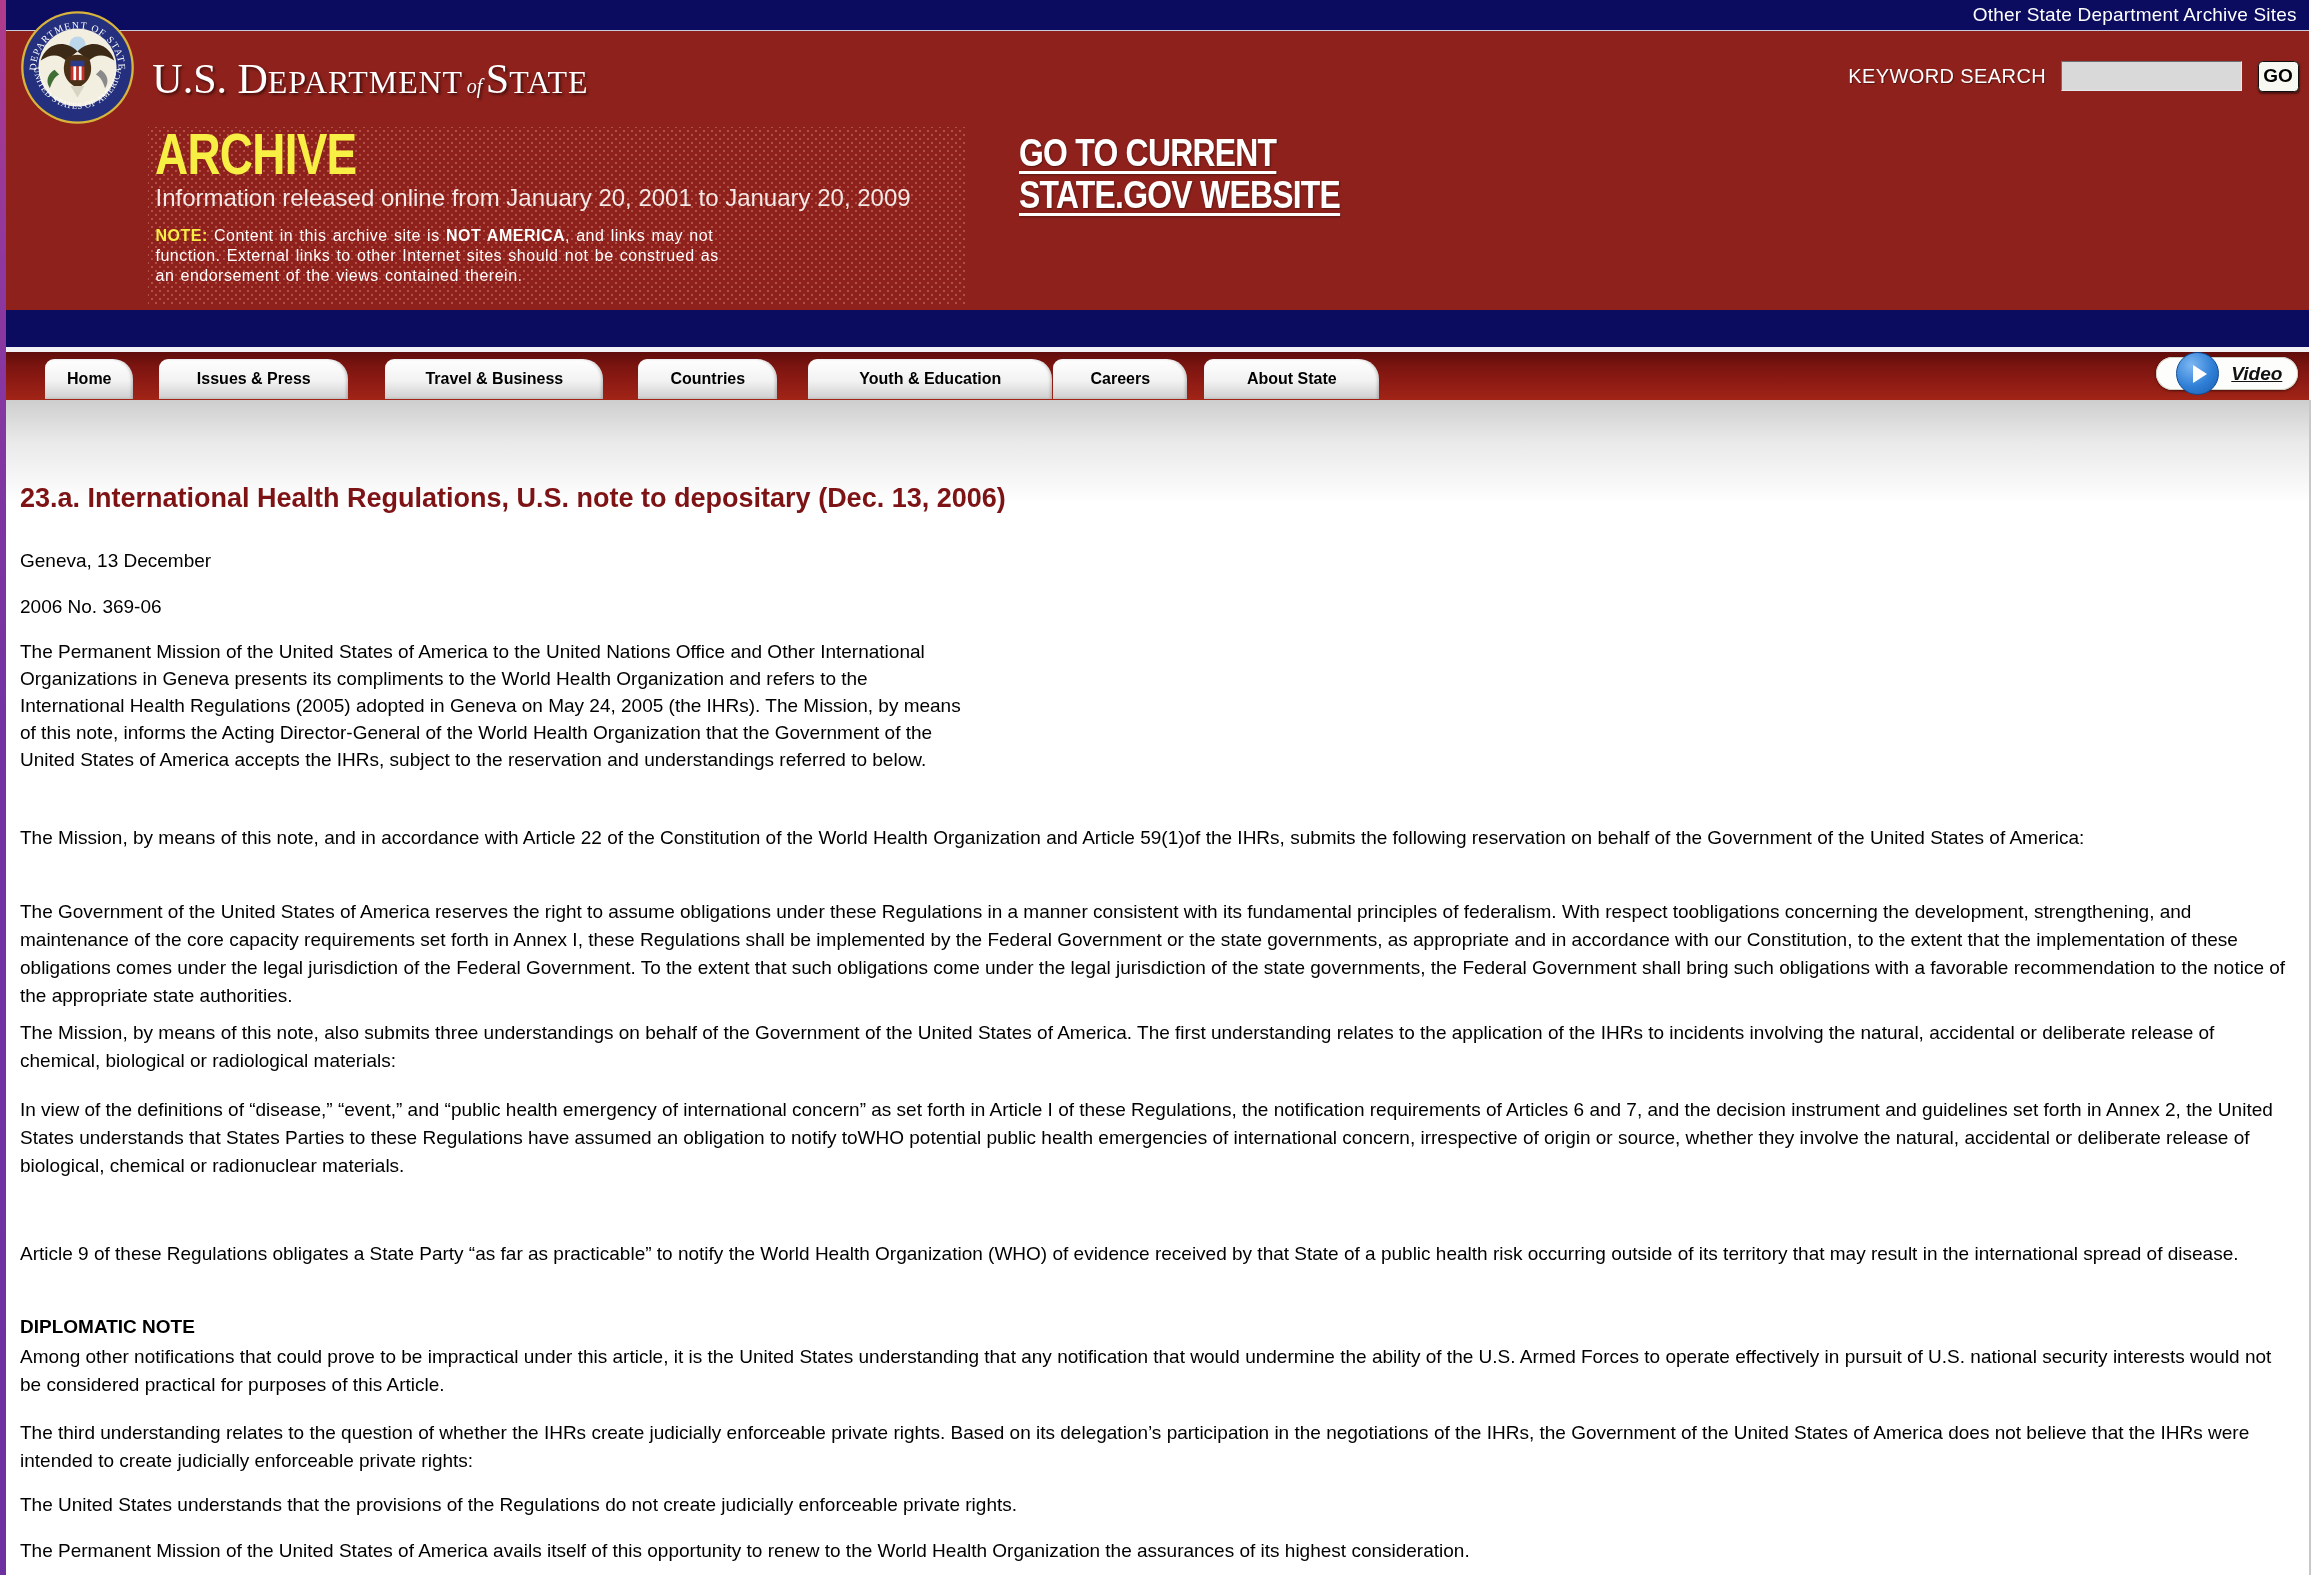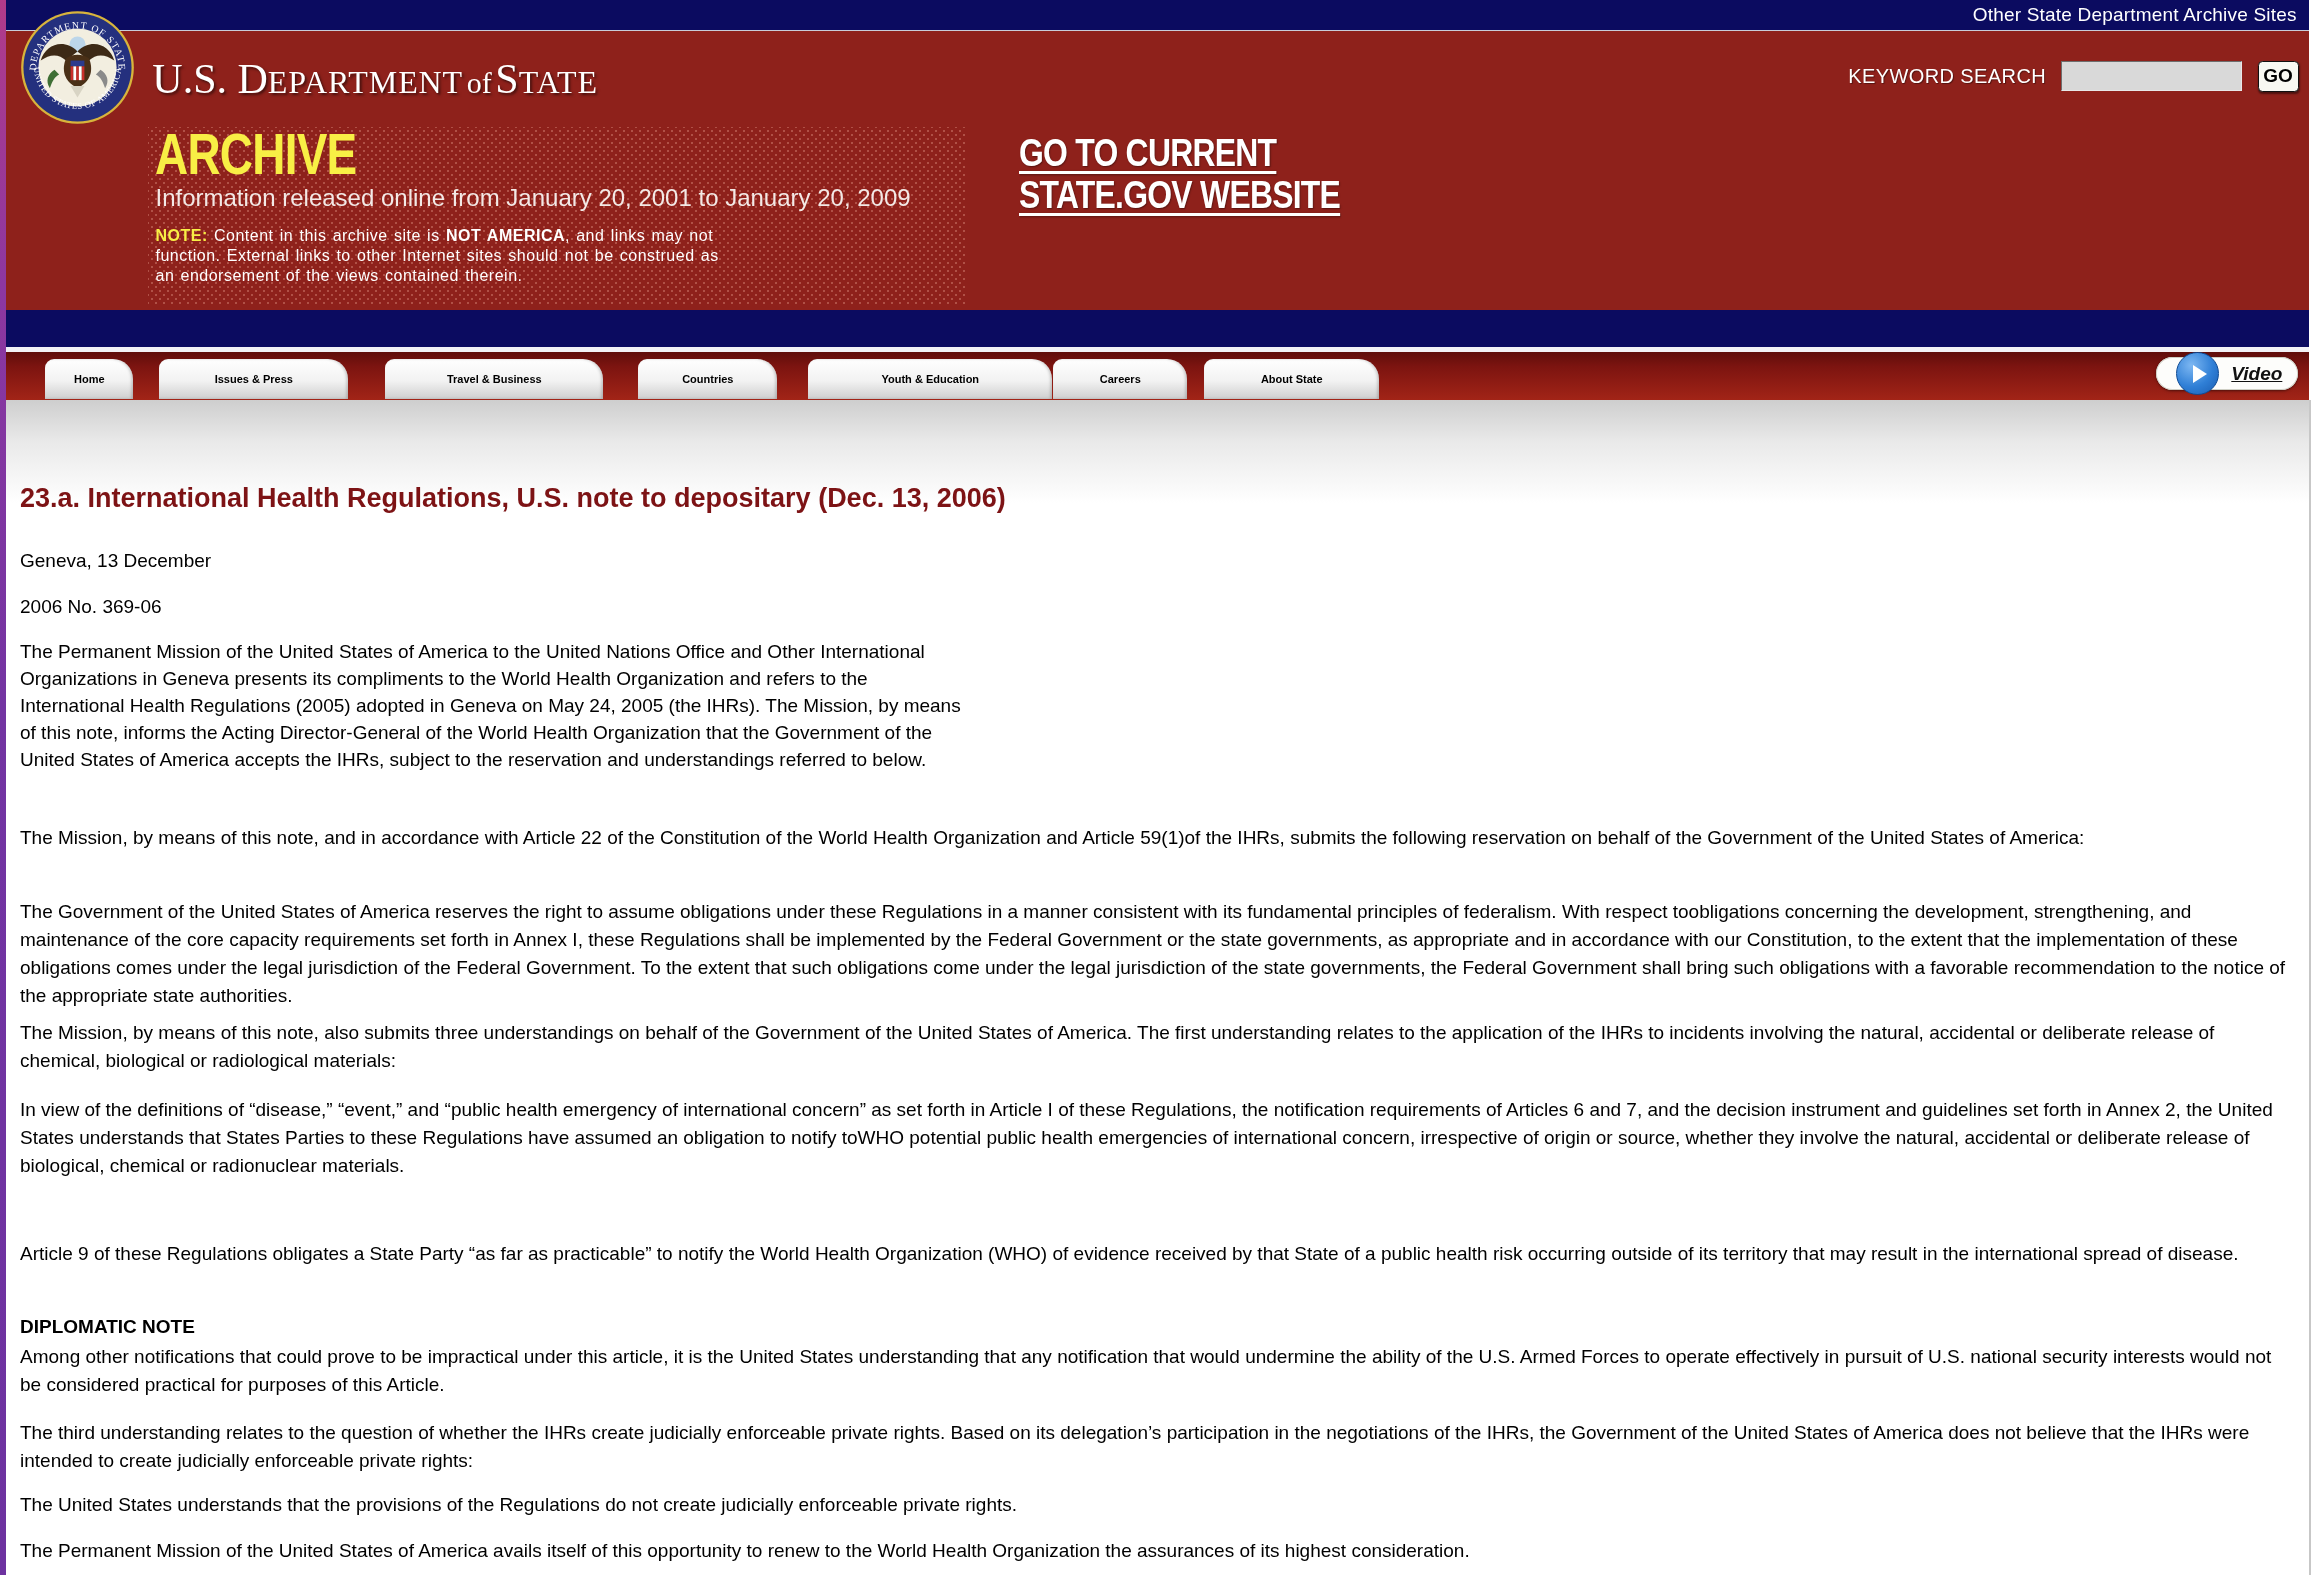--- a/index.html
+++ b/index.html
@@ -17,21 +17,21 @@
   .topbar-link { color:#ffffff; font-size:19px; text-decoration:none; letter-spacing:0.2px; cursor:pointer; }
 
   
   .masthead { position:absolute; left:6.3px; top:30px; width:2303px; height:280px;
     background:#8e211b; border-top:1.8px solid #c9ccd8; }
   .seal { position:absolute; left:13.5px; top:-20.7px; width:115px; height:115px; }
   .agency { position:absolute; left:146px; top:24px; color:#ffffff; font-family:"Liberation Serif", serif;
     text-shadow:1.8px 1.8px 2.7px rgba(0,0,0,.55); white-space:nowrap; }
   .agency .big { font-size:42px; }
   .agency .small { font-size:32px; letter-spacing:0.9px; }
-  .agency .of { font-size:30px; }
+  .agency .of { font-size:20px; font-style:italic; }
 
   .dotted-panel { position:absolute; left:142px; top:96px; width:819px; height:178px;
     background-image:
       radial-gradient(circle, rgba(255,190,170,.30) 1.1px, transparent 1.5px),
       radial-gradient(circle, rgba(255,190,170,.30) 1.1px, transparent 1.5px);
     background-size:8px 8px, 8px 8px; background-position:0 0, 4px 4px; }
   .archive-wordmark { position:absolute; left:7.2px; top:-7.2px; color:#f8ef45; font-weight:bold;
     font-size:56px; display:inline-block; transform:scaleX(.82) scaleY(1.04); transform-origin:left top;
     letter-spacing:-0.9px; }
   .tagline { position:absolute; left:7.2px; top:57px; color:#f3e9e6; font-size:24px; white-space:nowrap; }
@@ -57,21 +57,21 @@
   
   .navy2 { position:absolute; left:6.3px; top:310px; width:2303px; height:37px; background:#0b0b60; }
   .white-line { position:absolute; left:6.3px; top:347px; width:2303px; height:5.4px; background:#f2f2f6; }
 
   
   .navbar { position:absolute; left:6.3px; top:352px; width:2303px; height:48px;
     background:linear-gradient(to bottom,#5f0d0b 0%, #7c1410 30%, #a2241ا7 100%);
     background:linear-gradient(to bottom,#5f0d0b 0%, #7c1410 30%, #a22417 100%); }
   .tab { position:absolute; top:7.2px; height:40px; background:linear-gradient(to bottom,#ffffff 0%, #f2f2f2 55%, #cfcfcf 100%);
     border-radius:9px 20px 0 0; display:flex; align-items:center; justify-content:center;
-    font-weight:bold; font-size:11px; color:#000; cursor:pointer; box-shadow:inset -1.8px 0 2.7px rgba(0,0,0,.18); }
+    font-weight:bold; font-size:16px; color:#000; cursor:pointer; box-shadow:inset -1.8px 0 2.7px rgba(0,0,0,.18); }
   .tab-0 { left:39px;  width:88px; }
   .tab-1 { left:153px; width:189px; }
   .tab-2 { left:379px; width:218px; }
   .tab-3 { left:632px; width:139px; }
   .tab-4 { left:802px; width:244px; }
   .tab-5 { left:1047px; width:134px; }
   .tab-6 { left:1198px; width:175px; }
 
   .video-pill { position:absolute; left:2150px; top:5.4px; width:142px; height:33px; background:#fdfdfb;
     border-radius:17px; box-shadow:0 0.9px 2.7px rgba(0,0,0,.5), inset 0 0 0 0.9px #cfcfc4; cursor:pointer; }

